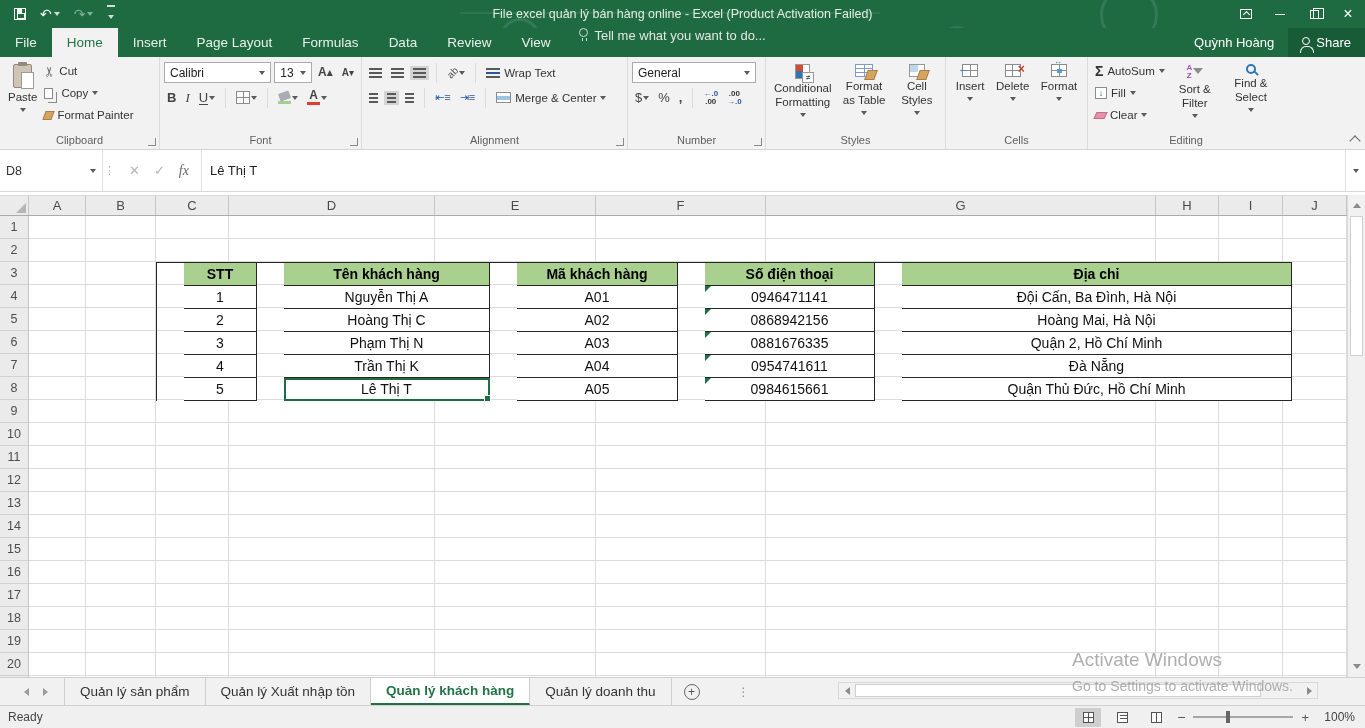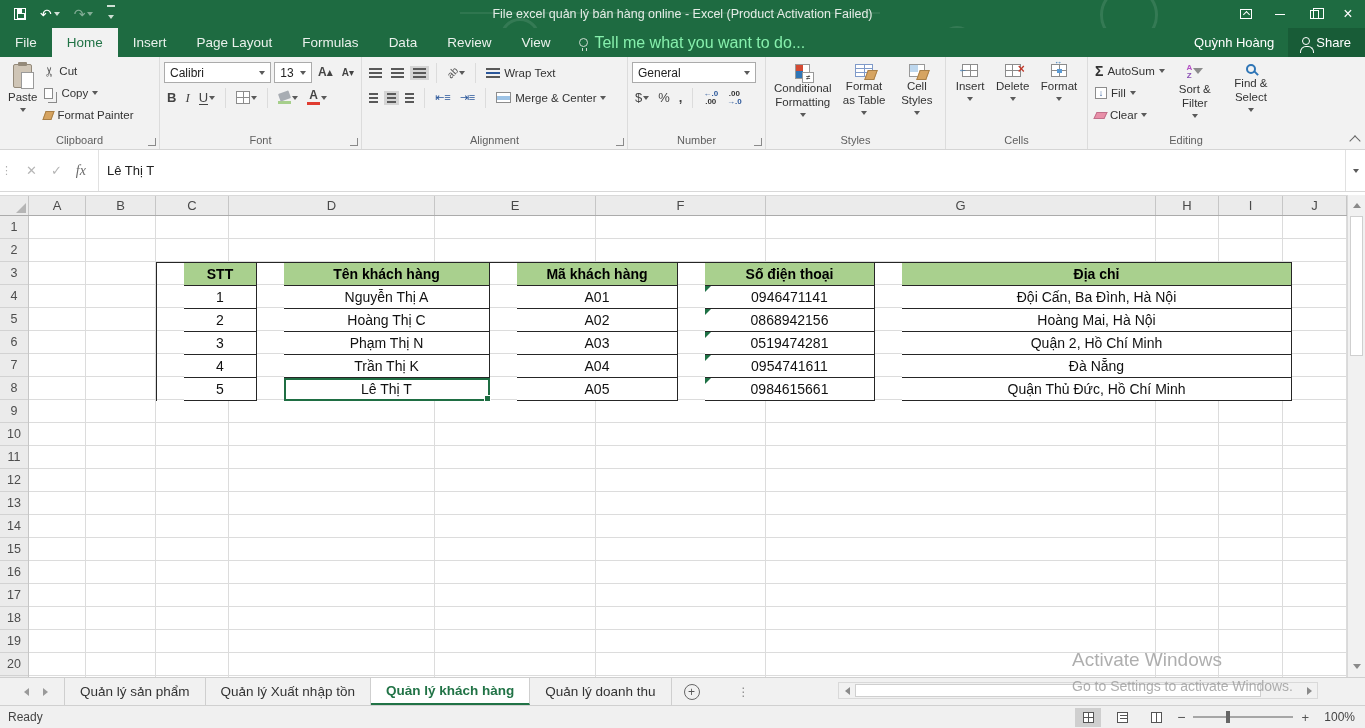--- a/index.html
+++ b/index.html
@@ -31,21 +31,21 @@
 .i-ribopt::after{content:'';position:absolute;left:3px;top:2px;width:4px;height:4px;border-left:1px solid #fff;border-top:1px solid #fff;transform:rotate(45deg);}
 .i-min{width:10px;height:0;border-top:1.5px solid #fff;}
 .i-restore{width:9px;height:9px;border:1px solid #fff;position:relative;}
 .i-restore::before{content:'';position:absolute;left:2px;top:-3px;width:9px;height:9px;border:1px solid #fff;}
 
 
 .tabrow{position:absolute;left:0;top:28px;width:1365px;height:29px;background:#1e6b41;display:flex;align-items:stretch;}
 #tabs{display:flex;align-items:stretch;}
 .rtab{display:flex;align-items:center;padding:0 15px;font-size:13.5px;color:#eaf1ec;cursor:default;}
 .rtab.active{background:#f2f2f2;color:#217346;}
-.tellme{display:flex;align-items:center;gap:6px;margin-left:14px;color:#86efac;font-size:16px;}
+.tellme{display:flex;align-items:flex-start;gap:6px;margin-left:14px;color:#e5e5e5;font-size:13px;}
 .i-bulb{width:9px;height:9px;border:1.5px solid #cfdcd2;border-radius:50%;position:relative;display:inline-block;}
 .i-bulb::after{content:'';position:absolute;left:2px;top:9px;width:3px;height:3px;border-left:1.5px solid #cfdcd2;border-right:1.5px solid #cfdcd2;}
 .account{margin-left:auto;display:flex;align-items:center;font-size:13px;color:#fff;padding:0 14px;}
 .sharebox{display:flex;align-items:center;gap:6px;background:#185c37;color:#fff;font-size:13px;padding:0 14px;}
 .i-person{width:8px;height:8px;border:1.5px solid #fff;border-radius:50%;position:relative;display:inline-block;top:-2px;}
 .i-person::after{content:'';position:absolute;left:-3px;top:8px;width:12px;height:6px;border:1.5px solid #fff;border-bottom:none;border-radius:6px 6px 0 0;}
 
 
 .ribbon{position:absolute;left:0;top:57px;width:1365px;height:93px;background:#f2f2f2;border-bottom:1px solid #d5d5d5;display:flex;}
 .rgroup{position:relative;border-right:1px solid #dcdcdc;display:flex;flex-direction:column;flex:0 0 auto;}
@@ -508,20 +508,24 @@
     </div>
     <div class="glabel">Editing</div>
   </div>
 
   <div style="flex:1;position:relative;">
     <span class="ribcollapse"></span>
   </div>
 </div>
 
 <div class="fbar">
+  <div class="namebox">
+    <span>D8</span>
+    <span class="dd"></span>
+  </div>
   <div class="fbar-dots">⋮</div>
   <div class="fbtns">
     <span class="fbtn">✕</span>
     <span class="fbtn">✓</span>
     <span class="fx">fx</span>
   </div>
   <div class="fvalue">Lê Thị T</div>
   <div class="fexpand">
       <span class="dd"></span>
     </div>
@@ -597,21 +601,21 @@
         <div class="tcell" style="width: 73px;">2</div>
         <div class="tcell" style="width: 206px;">Hoàng Thị C</div>
         <div class="tcell" style="width: 161px;">A02</div>
         <div class="tcell err" style="width: 170px;">0868942156</div>
         <div class="tcell" style="width: 390px;">Hoàng Mai, Hà Nội</div>
       </div>
       <div class="trow">
         <div class="tcell" style="width: 73px;">3</div>
         <div class="tcell" style="width: 206px;">Phạm Thị N</div>
         <div class="tcell" style="width: 161px;">A03</div>
-        <div class="tcell err" style="width: 170px;">0519474281</div>
+        <div class="tcell err" style="width: 170px;">0881676335</div>
         <div class="tcell" style="width: 390px;">Quận 2, Hồ Chí Minh</div>
       </div>
       <div class="trow">
         <div class="tcell" style="width: 73px;">4</div>
         <div class="tcell" style="width: 206px;">Trần Thị K</div>
         <div class="tcell" style="width: 161px;">A04</div>
         <div class="tcell err" style="width: 170px;">0954741611</div>
         <div class="tcell" style="width: 390px;">Đà Nẵng</div>
       </div>
       <div class="trow">

